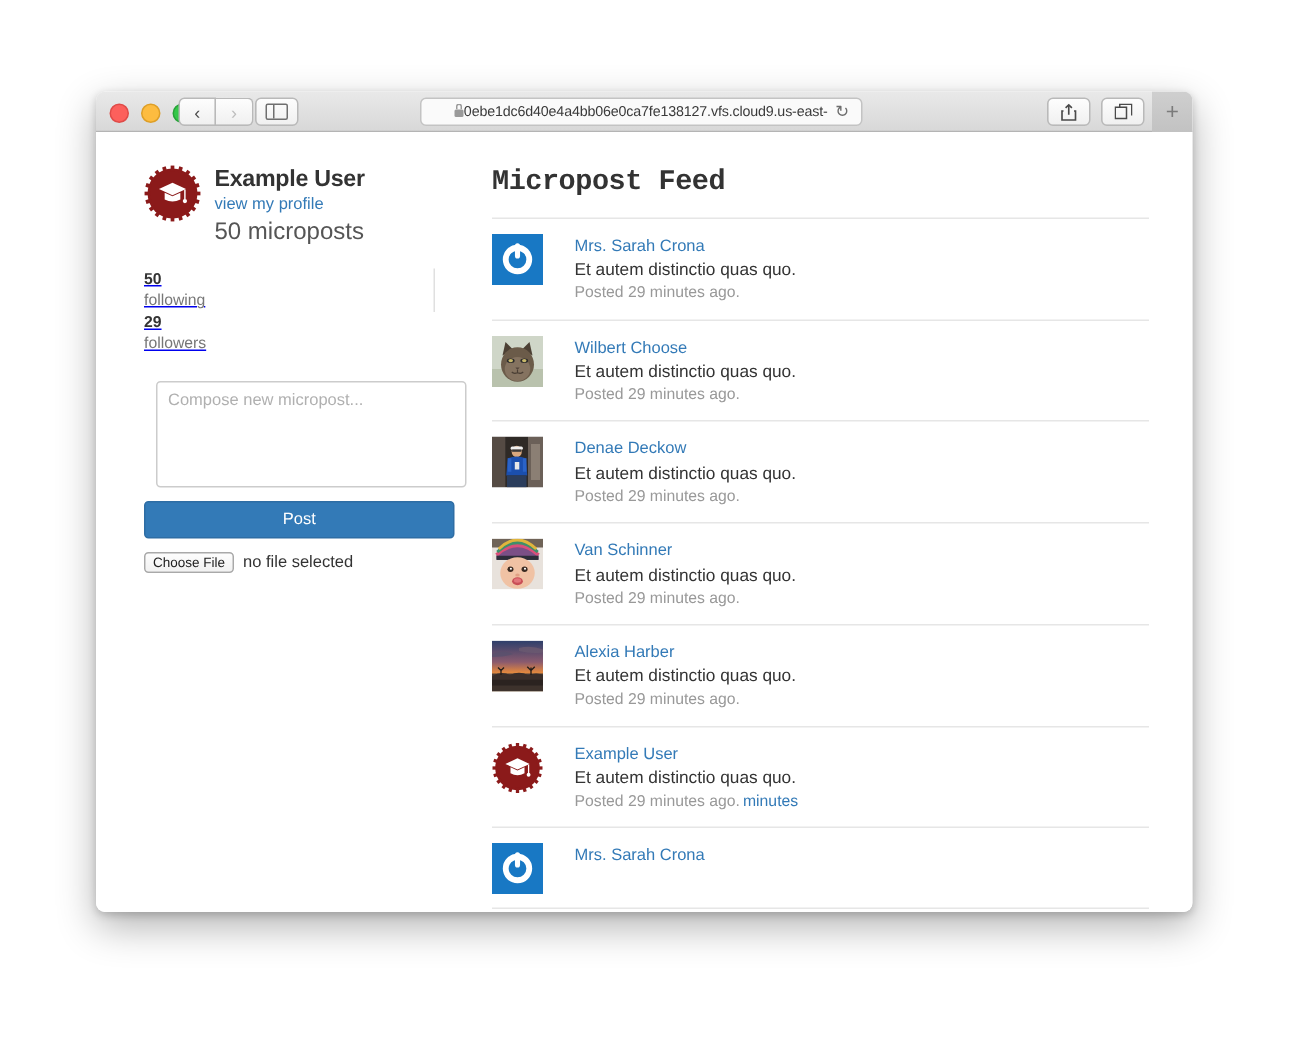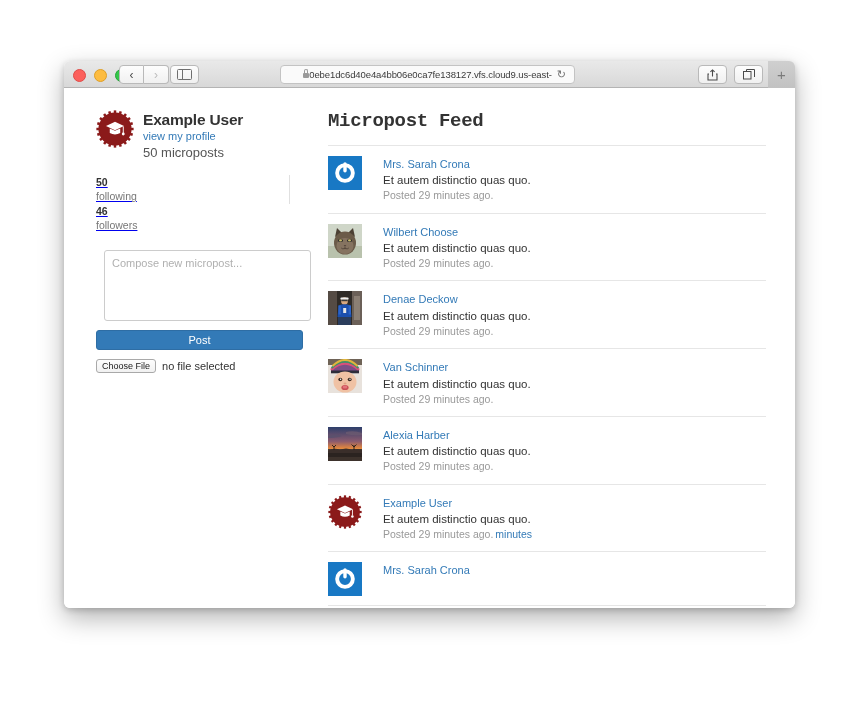--- a/index.html
+++ b/index.html
@@ -235,21 +235,21 @@
     letter-spacing: -0.2px;
   }
   .profile-link {
     font-size: 11px;
     color: #337ab7;
     text-decoration: none;
     display: block;
     line-height: 1.35;
   }
   .micropost-count {
-    font-size: 13px;
+    font-size: 16px;
     color: #555555;
     line-height: 1.35;
   }
 
   .stats {
     display: flex;
     margin-top: 14px;
     margin-bottom: 17px;
     flex-direction: column;
   }
@@ -286,21 +286,21 @@
     color: #555555;
     resize: none;
     outline: none;
     background: #ffffff;
     display: block;
     margin-left: 8px;
   }
   .compose-area::placeholder { color: #b0b0b0; }
   .post-btn {
     width: 207px;
-    height: 20px;
+    height: 25px;
     margin-top: 9px;
     background: #337ab7;
     border: 1px solid #2e6da4;
     border-radius: 3px;
     color: #ffffff;
     font-family: "Liberation Sans", sans-serif;
     font-size: 11px;
     cursor: pointer;
     display: block;
   }
@@ -494,21 +494,21 @@
             <div class="micropost-count">50 microposts</div>
           </div>
         </div>
 
         <div class="stats">
           <a class="stat" href="#">
             <span class="stat-num">50</span>
             <span class="stat-label">following</span>
           </a>
           <a class="stat" href="#">
-            <span class="stat-num">46</span>
+            <span class="stat-num">29</span>
             <span class="stat-label">followers</span>
           </a>
         </div>
 
         <div>
           <textarea class="compose-area" placeholder="Compose new micropost..." style=""></textarea>
           <button class="post-btn">Post</button>
           <div class="file-row">
             <span class="choose-file">Choose File</span>
             <span class="file-status">no file selected</span>

